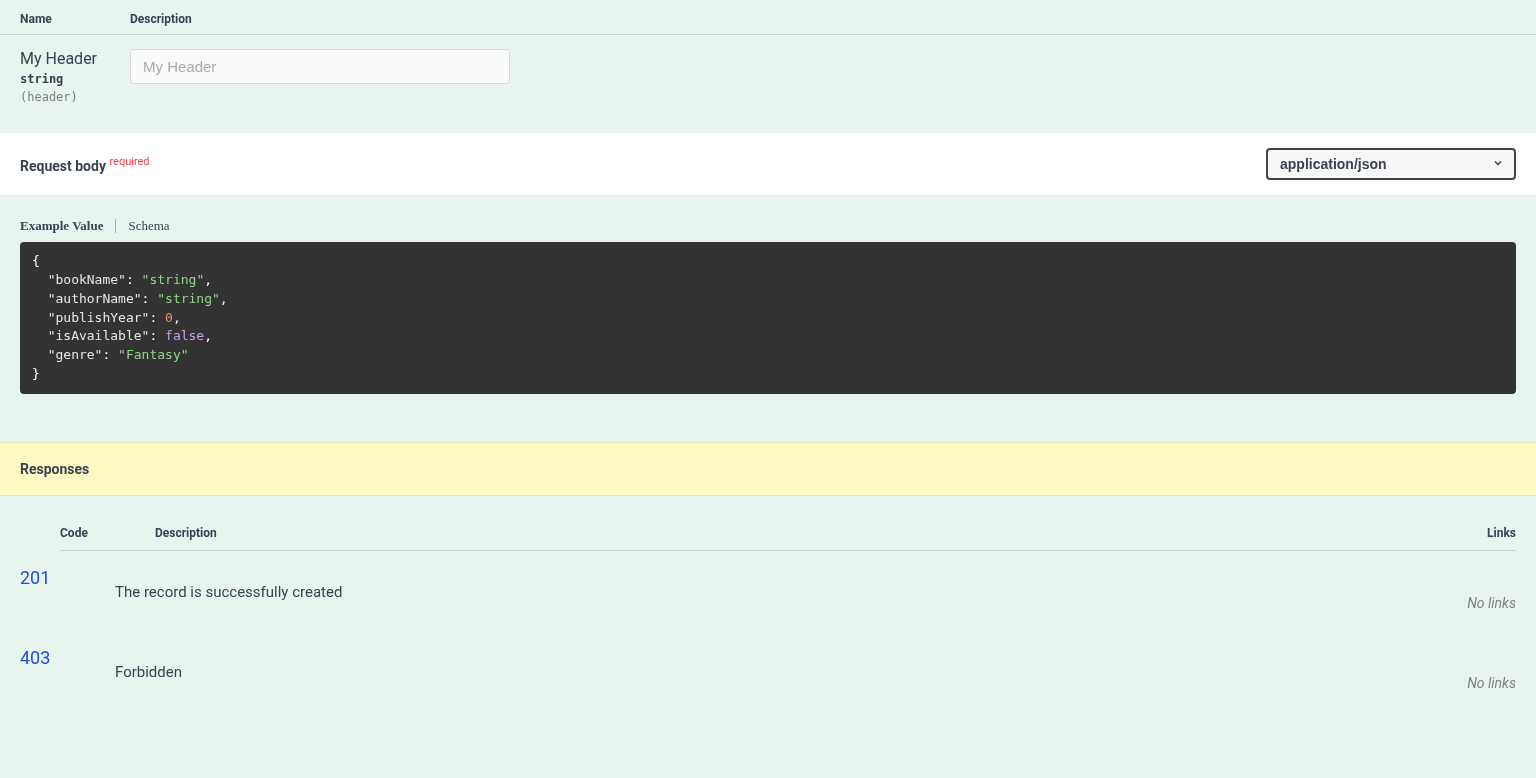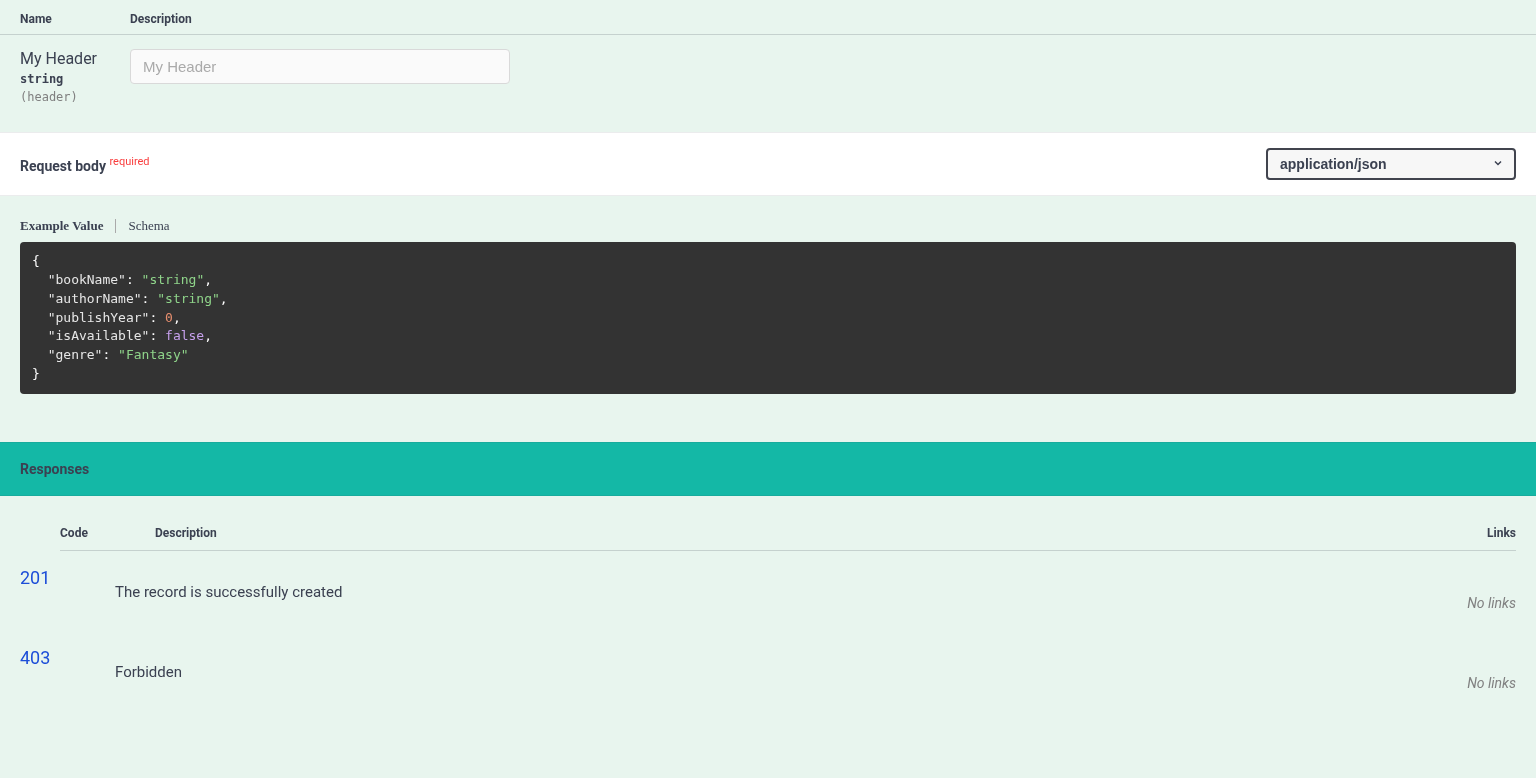--- a/index.html
+++ b/index.html
@@ -146,21 +146,21 @@
     line-height: 1.45;
     white-space: pre;
     overflow-x: auto;
   }
   .tok-punc { color: #fff; }
   .tok-key { color: #e6e6e6; }
   .tok-str { color: #8fd48a; }
   .tok-num { color: #e88f6f; }
   .tok-bool { color: #c6a0ec; }
   .responses-bar {
-    background: #14b8a6;
+    background: #fef9c3;
     border-top: 1px solid rgba(59,65,81,0.1);
     border-bottom: 1px solid rgba(59,65,81,0.1);
     padding: 18px 20px;
   }
   .responses-block {
     padding: 30px 20px 20px 20px;
   }
   .resp-head {
     display: flex;
     padding-bottom: 10px;

